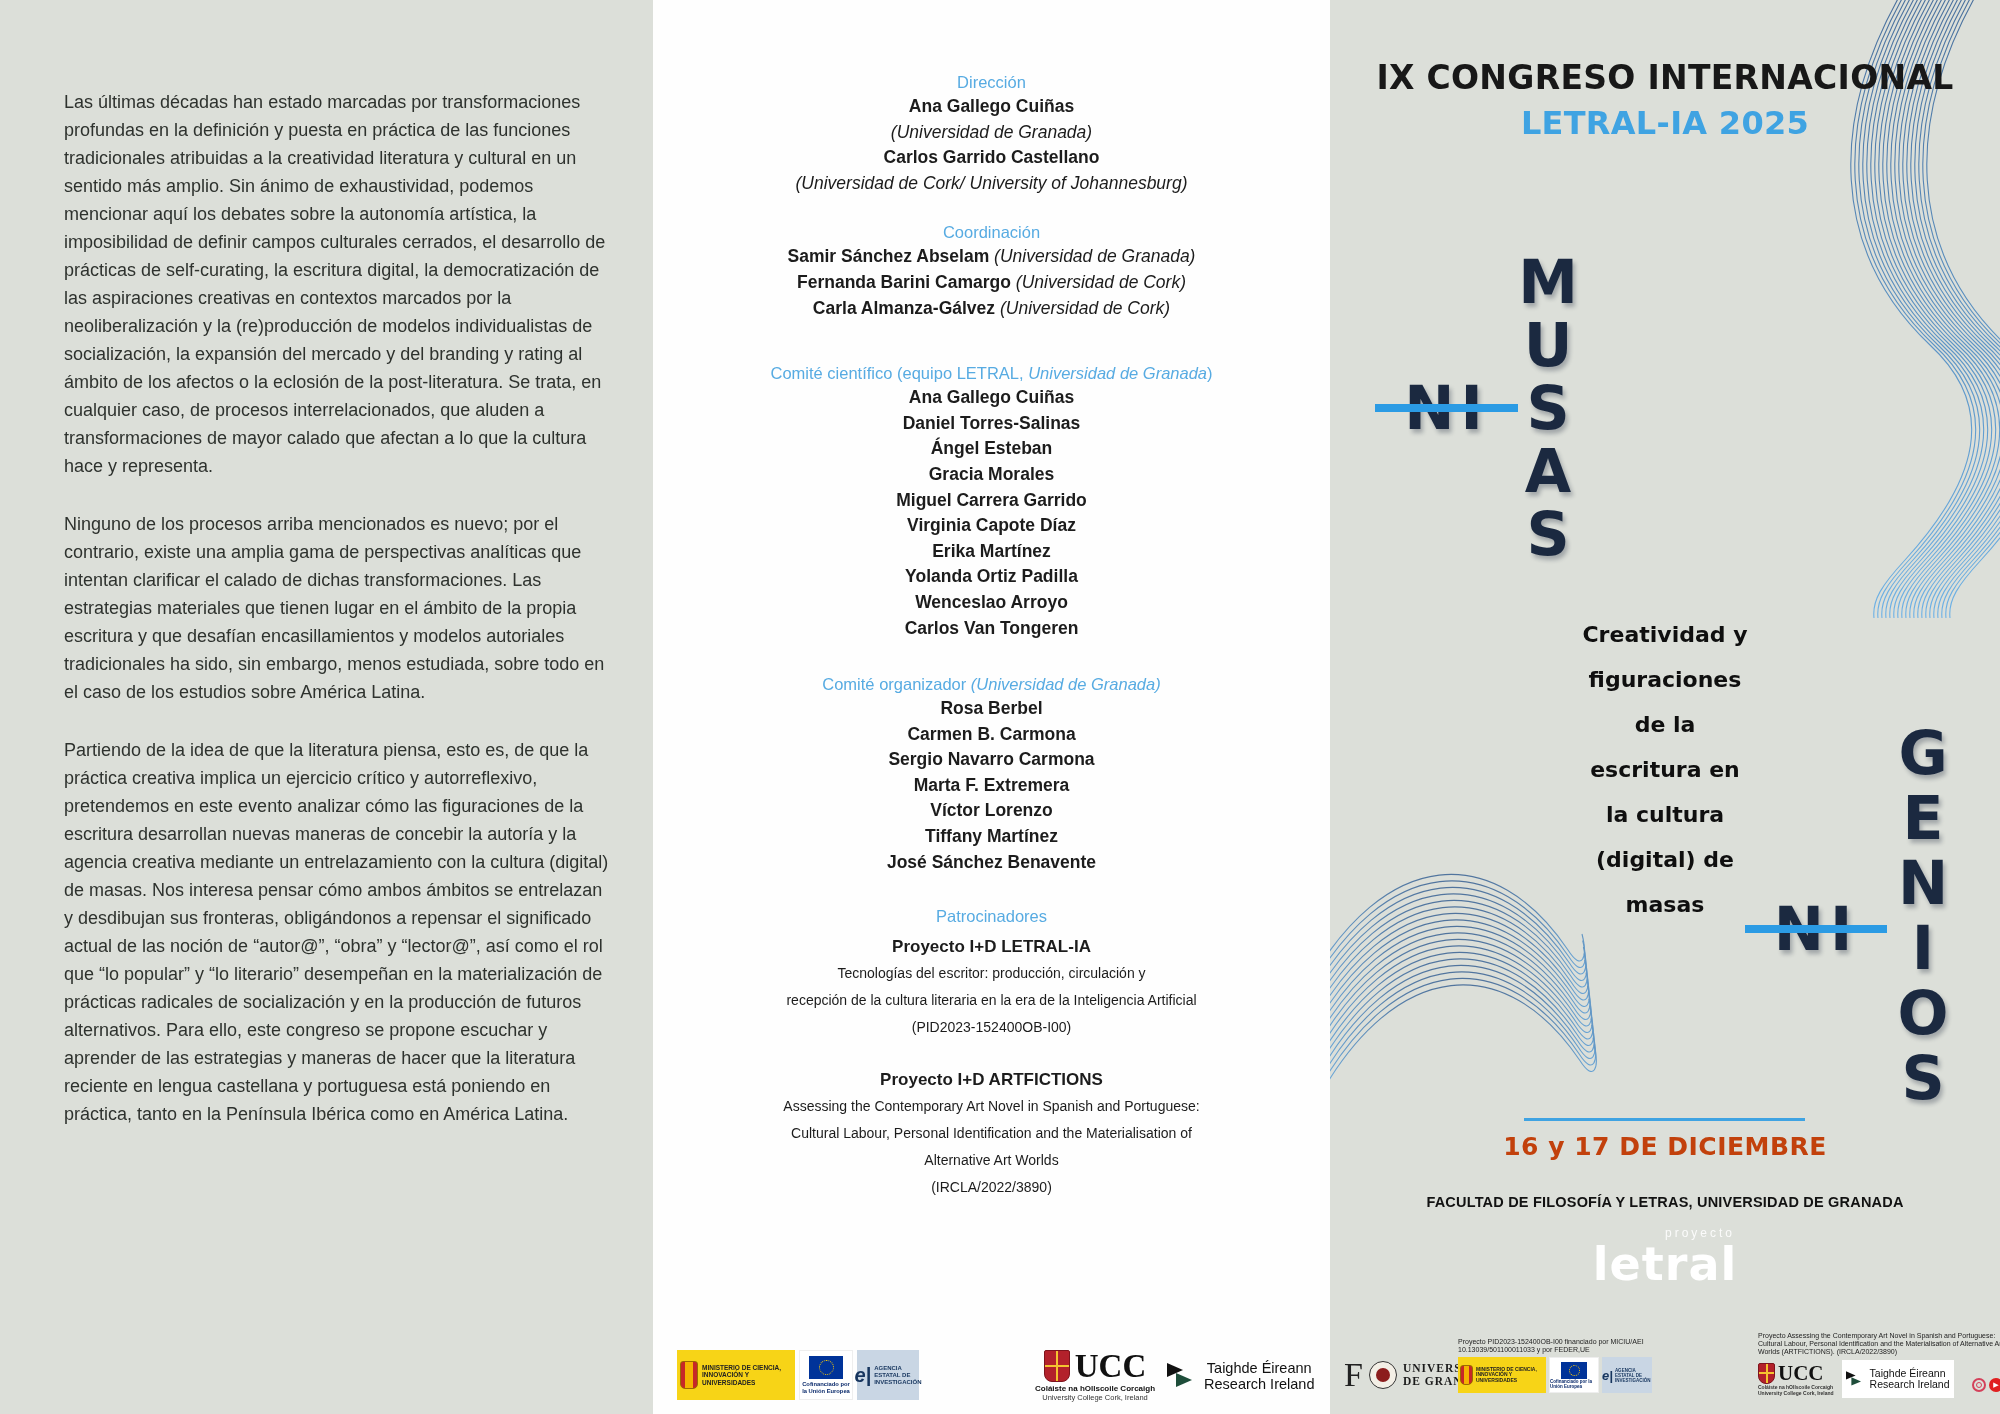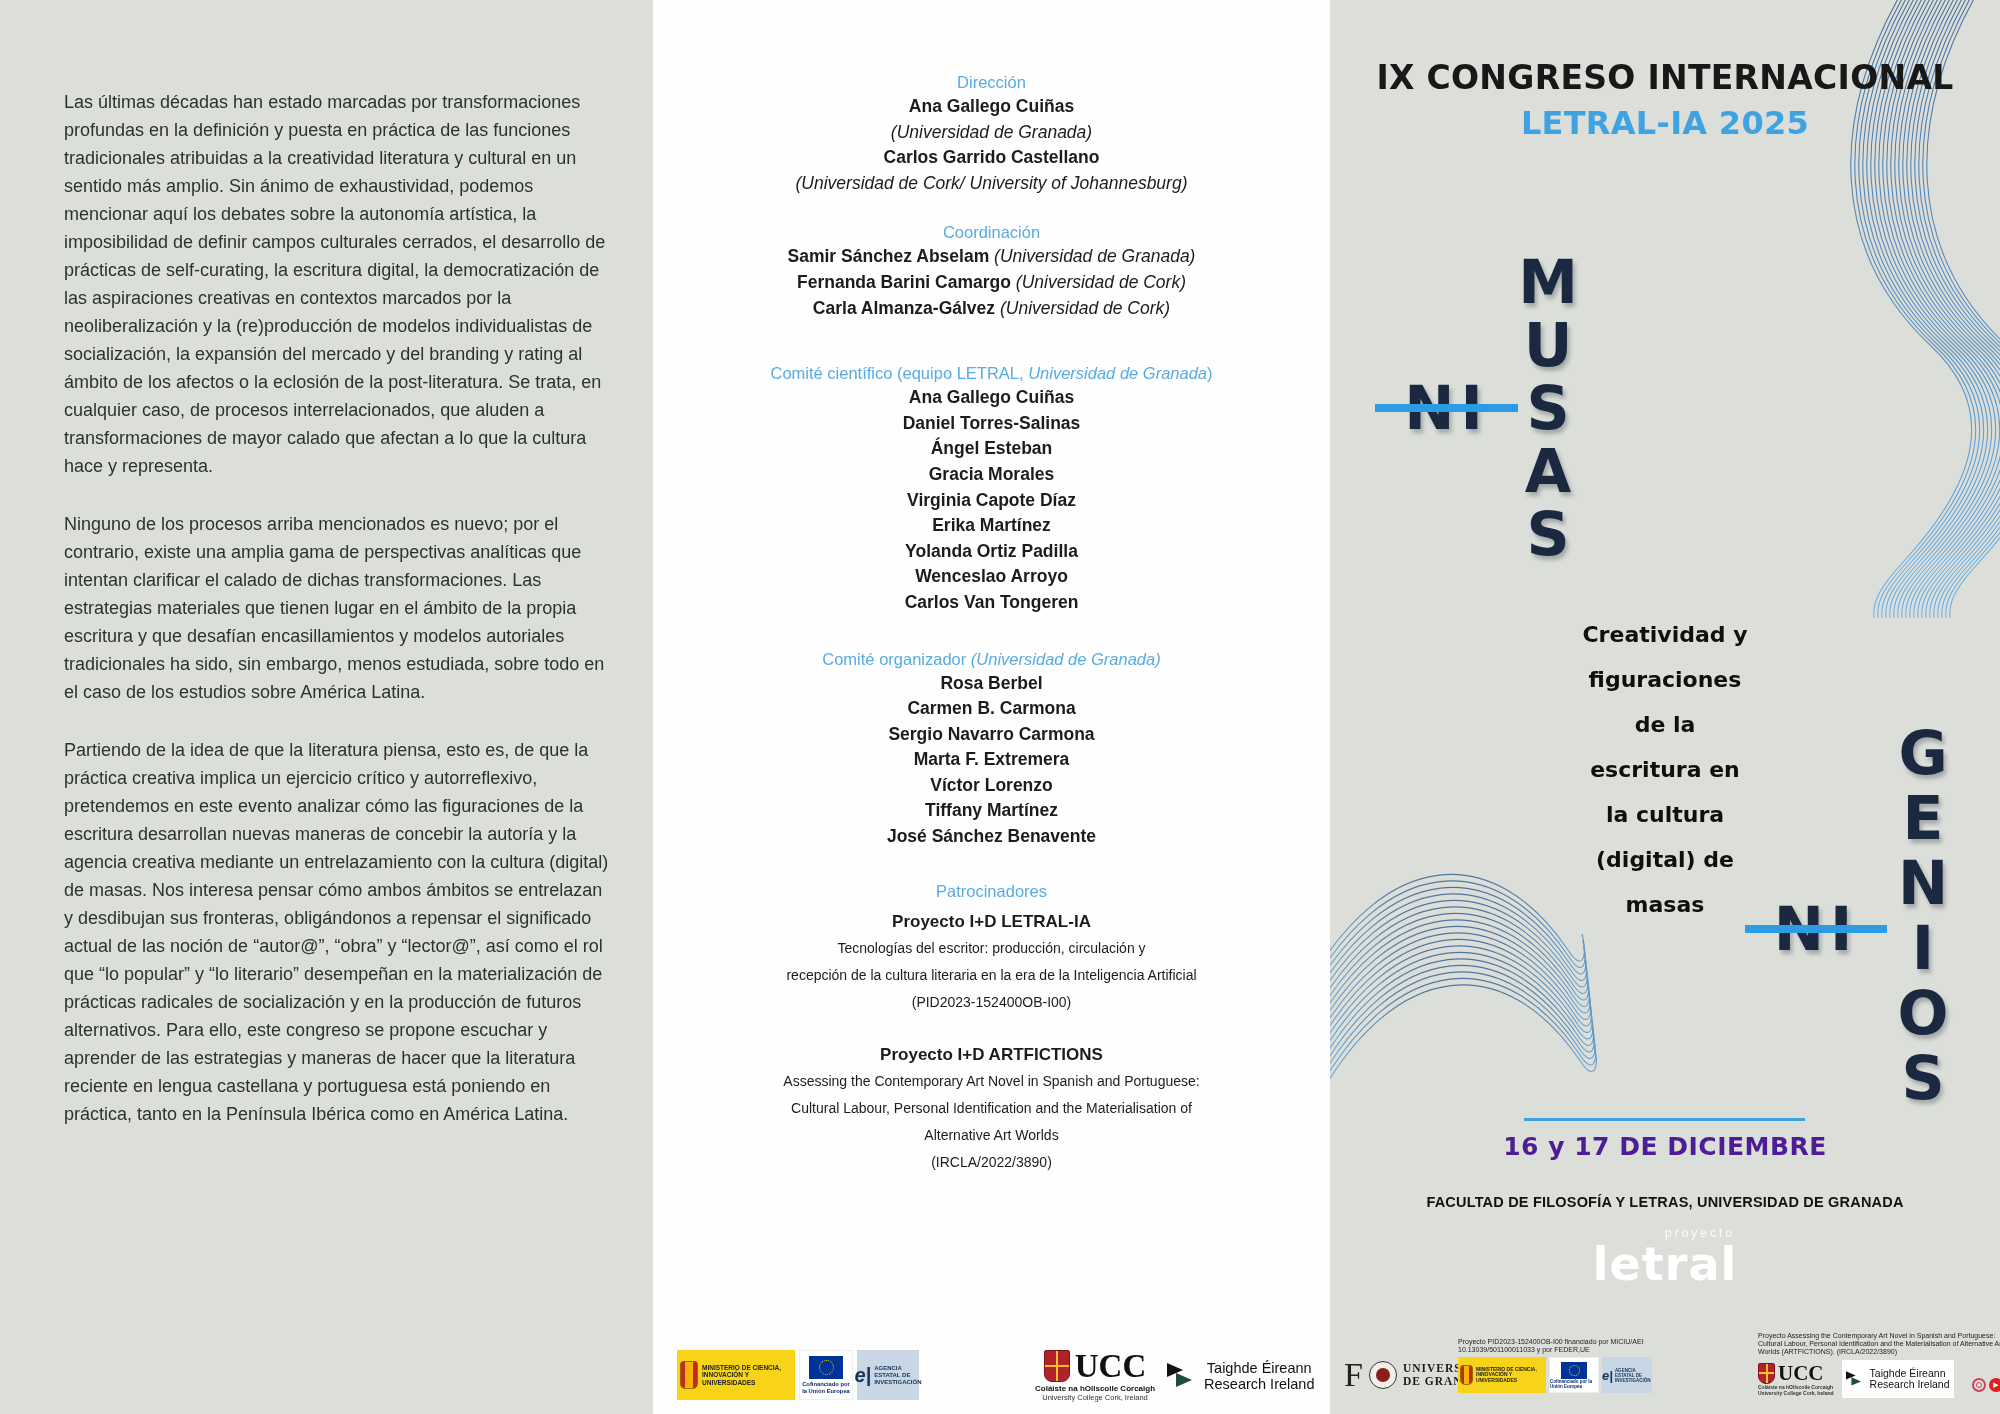--- a/index.html
+++ b/index.html
@@ -81,21 +81,21 @@
   #ni-1{left:45px;top:376px;width:143px;}
   #ni-2{left:415px;top:897px;width:142px;}
   .ni-text{font-size:60px;font-weight:800;color:#1b2940;letter-spacing:6px;
            font-family:"DejaVu Sans",sans-serif;text-shadow:2.5px 3.5px 4px rgba(15,25,45,.28);}
   .ni-bar{position:absolute;left:0;top:28px;width:100%;height:8px;background:#2b9be4;}
   .r-title{position:absolute;top:612px;width:100%;text-align:center;}
   .r-title div{font-size:22px;line-height:45px;font-weight:800;color:#0f0f0f;
                font-family:"DejaVu Sans",sans-serif;}
   .r-rule{position:absolute;left:194px;top:1118px;width:281px;height:3px;background:#3fa3e2;}
   .r-date{position:absolute;top:1132px;width:100%;text-align:center;font-size:25px;font-weight:800;
-          color:#4c1d95;font-family:"DejaVu Sans",sans-serif;letter-spacing:.5px;}
+          color:#c2410c;font-family:"DejaVu Sans",sans-serif;letter-spacing:.5px;}
   .r-venue{position:absolute;top:1194px;width:100%;text-align:center;font-size:14.5px;font-weight:700;
            color:#121212;letter-spacing:.2px;}
   .letral{position:absolute;top:1226px;width:100%;text-align:center;color:#fff;}
   .letral .small{font-size:12px;letter-spacing:3px;margin-left:70px;opacity:.9;}
   .letral .main{font-size:46px;font-weight:700;letter-spacing:1px;line-height:48px;
                 font-family:"DejaVu Sans",sans-serif;}
 
   
   .r-footer{position:absolute;left:0;top:1330px;width:670px;height:84px;font-family:"Liberation Sans",sans-serif;}
   .ugr{position:absolute;left:14px;top:28px;display:flex;align-items:center;gap:6px;}
@@ -162,20 +162,21 @@
         <div class="mrow"><span class="b">Fernanda Barini Camargo</span> <span class="i">(Universidad de Cork)</span></div>
         <div class="mrow"><span class="b">Carla Almanza-Gálvez</span> <span class="i">(Universidad de Cork)</span></div>
       </div>
 
       <div class="m-sec" id="sec-cientifico">
         <div class="sec-title"><span>Comité científico (equipo LETRAL, </span><i>Universidad de Granada</i><span>)</span></div>
         <div class="mname">Ana Gallego Cuiñas</div>
         <div class="mname">Daniel Torres-Salinas</div>
         <div class="mname">Ángel Esteban</div>
         <div class="mname">Gracia Morales</div>
+        <div class="mname">Miguel Carrera Garrido</div>
         <div class="mname">Virginia Capote Díaz</div>
         <div class="mname">Erika Martínez</div>
         <div class="mname">Yolanda Ortiz Padilla</div>
         <div class="mname">Wenceslao Arroyo</div>
         <div class="mname">Carlos Van Tongeren</div>
       </div>
 
       <div class="m-sec" id="sec-organizador">
         <div class="sec-title"><span>Comité organizador </span><i>(Universidad de Granada)</i></div>
         <div class="mname">Rosa Berbel</div>

